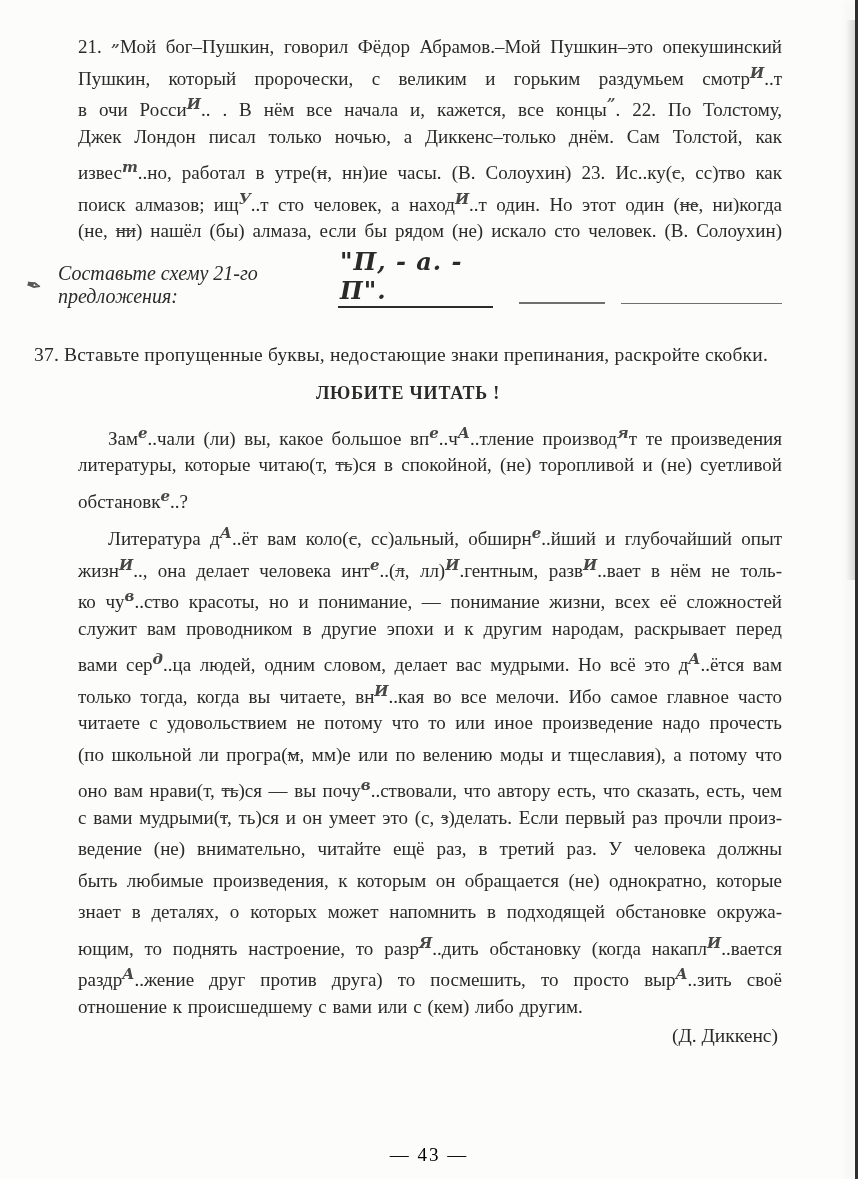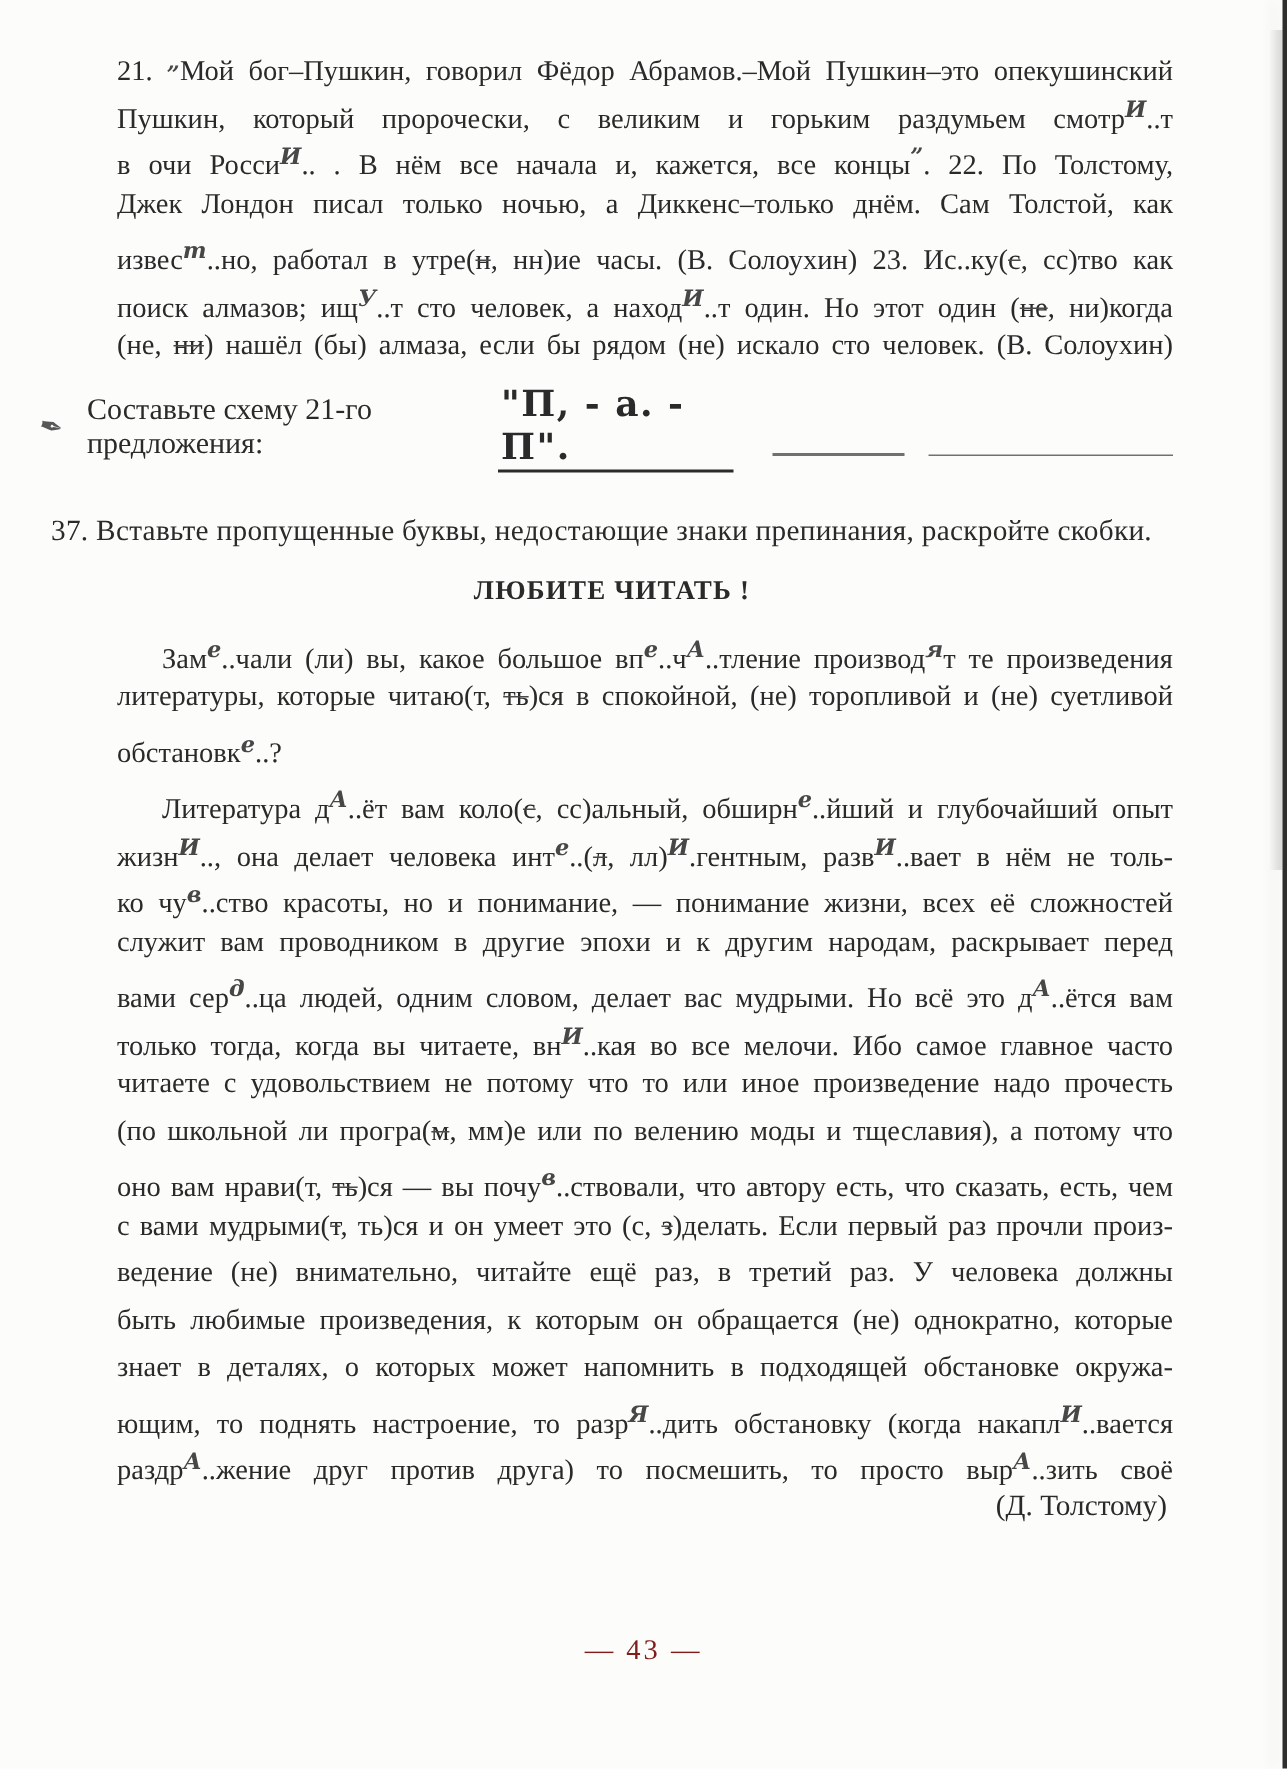--- a/index.html
+++ b/index.html
@@ -27,43 +27,44 @@
   .line.nojust{text-align-last:left;}
   .indent-first .line:first-child{text-indent:30px;}
   .seg-p{}
   .seg-h{
     font-size:15px;font-style:italic;font-weight:600;color:#474747;
     vertical-align:7px;letter-spacing:0;
     font-family:"DejaVu Serif",serif;
   }
   .seg-x{text-decoration:line-through;text-decoration-color:#4a4a4a;}
   .task-row{
-    margin-top:15px;height:46px;display:flex;align-items:center;
+    margin-top:15px;height:46px;display:flex;align-items:flex-end;
     font-size:20px;
+    font-style:italic;
   }
   .pen{color:#585858;margin:0 16px 0 -8px;align-self:center;
        transform:rotate(14deg);font-family:"DejaVu Sans",sans-serif;font-size:19px;}
   .pen::before{content:"✒";}
   .task-label{margin-right:16px;}
   .answer{
     font-weight:bold;font-size:24px;letter-spacing:1px;
     border-bottom:2px solid #2b2b2b;padding:0 8px 1px 2px;
     font-family:"DejaVu Serif",serif;
   }
   .blank{display:inline-block;border-bottom:2px solid #707070;height:2px;align-self:flex-end;margin-bottom:4px;}
   .blank1{width:106px;margin-left:26px;}
   .blank2{width:198px;margin-left:16px;border-bottom-style:solid;border-bottom-width:1.5px;}
   .heading37{margin-top:36px;font-weight:normal;font-size:19.5px;letter-spacing:0.2px;}
   .title{margin-top:17px;text-align:center;font-size:18px;font-weight:600;letter-spacing:0.8px;}
   .p1{margin-top:14px;}
   .p2{margin-top:6px;}
   .attribution{text-align:right;font-size:19.5px;margin-top:3px;padding-right:4px;}
   .footer{
-    position:absolute;left:0;top:1090px;width:100%;
-    text-align:center;font-size:19px;letter-spacing:2px;color:#7f1d1d;
+    position:absolute;left:0;top:1144px;width:100%;
+    text-align:center;font-size:19px;letter-spacing:2px;color:#000000;
   }
 </style>
 </head>
 <body>
 
 <div class="page">
   <div class="smudge"></div>
   <div class="edge-right"></div>
 
   <div class="content">
@@ -105,19 +106,20 @@
         <div class="line"><span class="seg-p">только тогда, когда вы читаете, вн</span><span class="seg-h">И</span><span class="seg-p">..кая во все мелочи. Ибо самое главное часто</span></div>
         <div class="line"><span class="seg-p">читаете с удовольствием не потому что то или иное произведение надо прочесть</span></div>
         <div class="line"><span class="seg-p">(по школьной ли програ(</span><span class="seg-x">м</span><span class="seg-p">, мм)е или по велению моды и тщеславия), а потому что</span></div>
         <div class="line"><span class="seg-p">оно вам нрави(т, </span><span class="seg-x">ть</span><span class="seg-p">)ся — вы почу</span><span class="seg-h">в</span><span class="seg-p">..ствовали, что автору есть, что сказать, есть, чем</span></div>
         <div class="line"><span class="seg-p">с вами мудрыми(</span><span class="seg-x">т</span><span class="seg-p">, ть)ся и он умеет это (с, </span><span class="seg-x">з</span><span class="seg-p">)делать. Если первый раз прочли произ-</span></div>
         <div class="line"><span class="seg-p">ведение (не) внимательно, читайте ещё раз, в третий раз. У человека должны</span></div>
         <div class="line"><span class="seg-p">быть любимые произведения, к которым он обращается (не) однократно, которые</span></div>
         <div class="line"><span class="seg-p">знает в деталях, о которых может напомнить в подходящей обстановке окружа-</span></div>
         <div class="line"><span class="seg-p">ющим, то поднять настроение, то разр</span><span class="seg-h">Я</span><span class="seg-p">..дить обстановку (когда накапл</span><span class="seg-h">И</span><span class="seg-p">..вается</span></div>
         <div class="line"><span class="seg-p">раздр</span><span class="seg-h">А</span><span class="seg-p">..жение друг против друга) то посмешить, то просто выр</span><span class="seg-h">А</span><span class="seg-p">..зить своё</span></div>
+        <div class="line nojust"><span class="seg-p">отношение к происшедшему с вами или с (кем) либо другим.</span></div>
       </div>
 
-    <div class="attribution">(Д. Толстому)</div>
+    <div class="attribution">(Д. Диккенс)</div>
   </div>
 
   <div class="footer">— 43 —</div>
 </div>
 
 </body></html>

